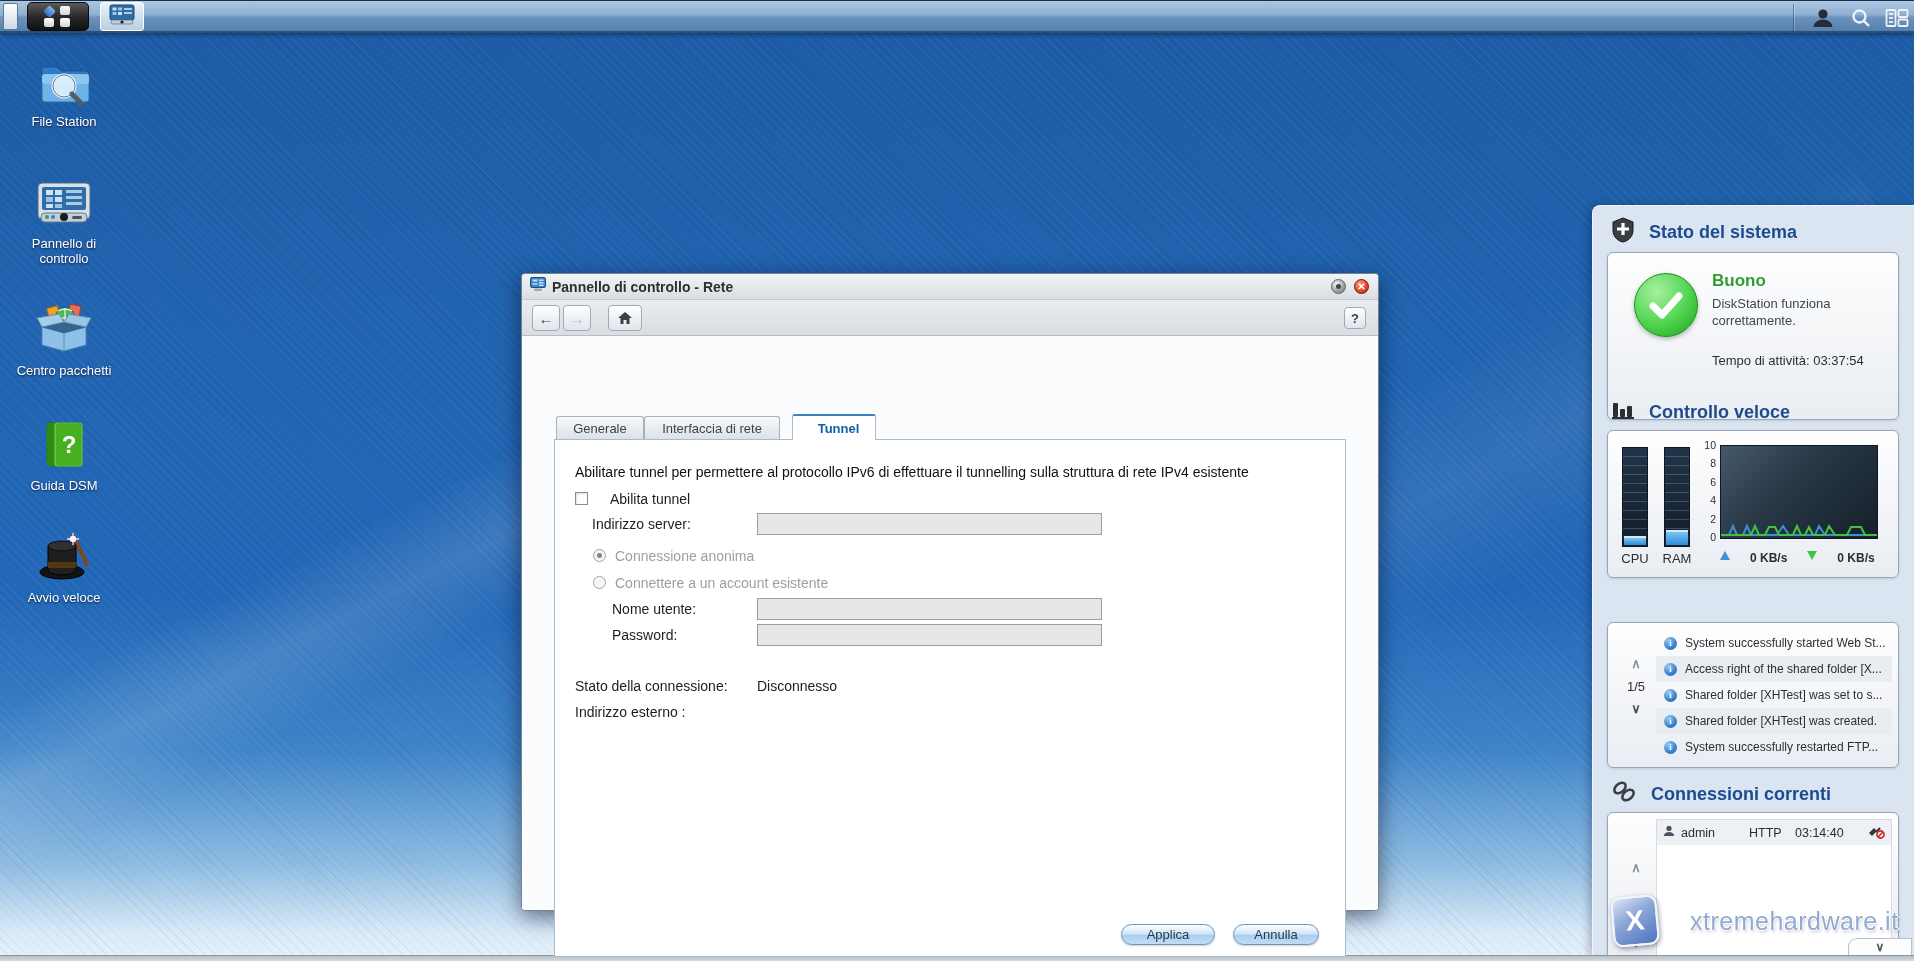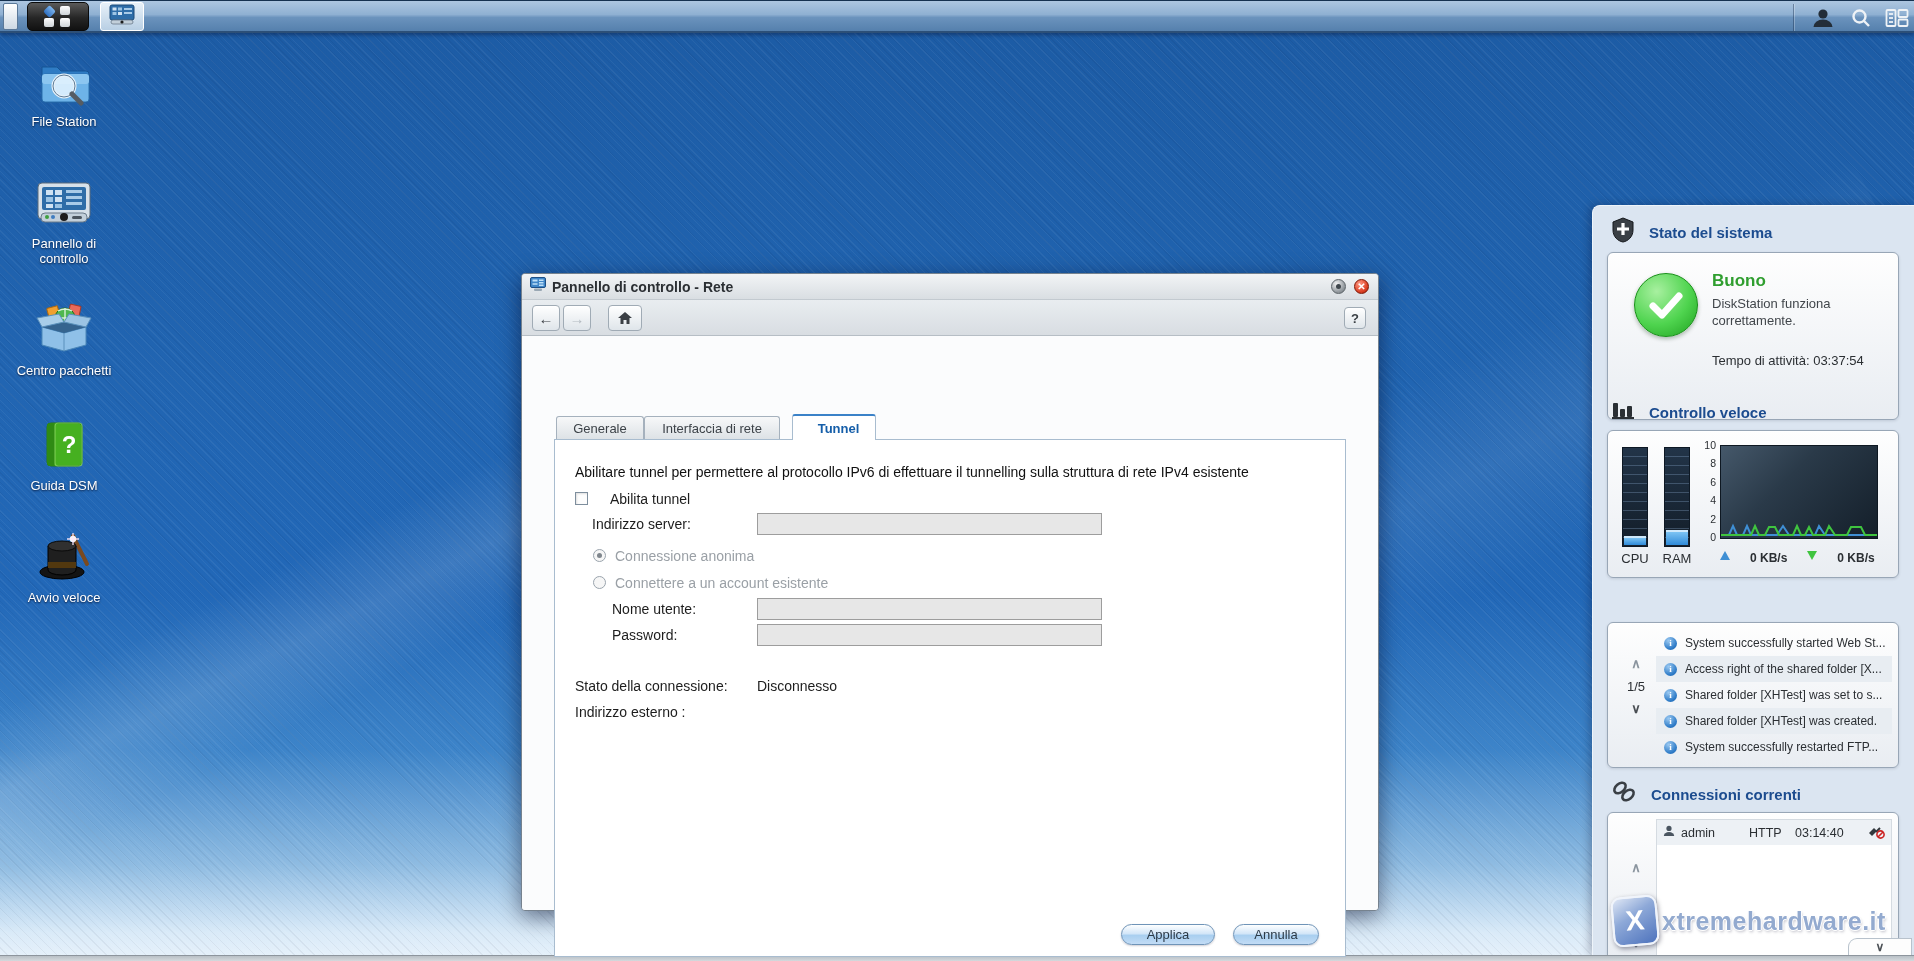--- a/index.html
+++ b/index.html
@@ -90,21 +90,21 @@
     background:linear-gradient(180deg,#feffff 0%,#d3e6f8 45%,#a9cff0 55%,#c2dcf5 100%);
     font-size:13px; color:#2b3a48; display:flex; align-items:center; justify-content:center;
     box-shadow:0 1px 2px rgba(0,0,40,0.2); }
 
   
   #sidebar { left:1592px; top:205px; width:322px; height:750px; z-index:20;
     background:#dbe5f1; border-left:1px solid #eef4fa; border-top:1px solid #eef4fa;
     border-top-left-radius:8px; box-shadow:-3px 0 8px rgba(0,0,30,0.25); }
   .widget-head { left:10px; width:300px; height:28px; display:flex; align-items:center;
     gap:14px; padding-left:8px; cursor:pointer; }
-  .widget-head b { font-size:15px; color:#1c4c8f; }
+  .widget-head b { font-size:18px; color:#1c4c8f; }
   .wbox { left:14px; width:292px; border:1px solid #98a6b6; border-radius:6px;
     background:linear-gradient(180deg,#fefefe,#e9edf2);
     box-shadow:inset 0 1px 0 #fff, 0 1px 3px rgba(0,0,30,0.12); }
   #status-orb { left:26px; top:20px; width:64px; height:64px; border-radius:50%;
     background:radial-gradient(circle at 35% 28%,#a8f0a0,#4fd44f 55%,#1ea01e);
     border:1px solid #189018; box-shadow:0 2px 4px rgba(0,40,0,0.3);
     display:flex; align-items:center; justify-content:center; }
   #status-orb svg { margin-top:2px; }
   .meter { top:16px; width:26px; height:100px; border:1px solid #0d1824;
     background:linear-gradient(180deg,#223448,#16222f 80%),#16222f; position:absolute; }
@@ -129,22 +129,22 @@
   .info-ic { width:13px; height:13px; min-width:13px; border-radius:50%;
     background:radial-gradient(circle at 35% 28%,#9ccaf2,#2f7cc8 65%,#1a5fa8);
     color:#fff; font-size:9px; font-weight:bold; font-family:"Liberation Serif",serif;
     display:flex; align-items:center; justify-content:center; }
   #wm { left:1612px; top:896px; z-index:26; display:flex; align-items:center; }
   #wm-logo { width:46px; height:50px; border-radius:10px; transform:rotate(-5deg);
     background:linear-gradient(150deg,#dfe7f5 0%,#8ea9d8 40%,#4e73bd 100%);
     border:2px solid #f0f4fb; box-shadow:1px 2px 5px rgba(0,0,30,0.4);
     display:flex; align-items:center; justify-content:center;
     color:#fff; font-size:28px; font-weight:bold; }
-  #wm-text { font-size:25px; font-weight:bold; letter-spacing:0.5px; color:#93aacf;
-    margin-left:4px; text-shadow:0 1px 0 #fff,0 -1px 0 #fff,1px 0 0 #fff,-1px 0 0 #fff,1px 2px 3px rgba(0,0,40,.25); }
+  #wm-text { font-size:25px; font-weight:normal; letter-spacing:0.5px; color:#93aacf;
+    margin-left:4px; text-shadow:0 1px 0 #fff,0 -1px 0 #fff,1px 0 0 #fff,-1px 0 0 #fff,1px 2px 3px rgba(0,0,40,.25);padding-left:28px; }
   #collapse-tab { left:1848px; top:938px; width:64px; height:17px; z-index:27;
     background:#fdfdfd; border:1px solid #b8c2cc; border-bottom:none; border-radius:9px 0 0 0;
     display:flex; align-items:center; justify-content:center; color:#4a4f54;
     font-size:12px; font-weight:bold; cursor:pointer; }
   #bottom-strip { left:0; top:955px; width:1914px; height:6px; z-index:28;
     background:linear-gradient(180deg,#b9c0c6,#d4d9dd); border-top:1px solid #8d959d; }
   #brand { left:873px; top:906px; z-index:6; font-size:23px; white-space:nowrap; }
   #brand .syno { color:#fff; font-weight:bold; text-shadow:0 1px 2px rgba(0,0,40,.3); }
   #brand .dsm { color:#97a5b3; font-weight:bold; text-shadow:0 1px 1px rgba(255,255,255,.8); margin-left:8px; }
 </style>

